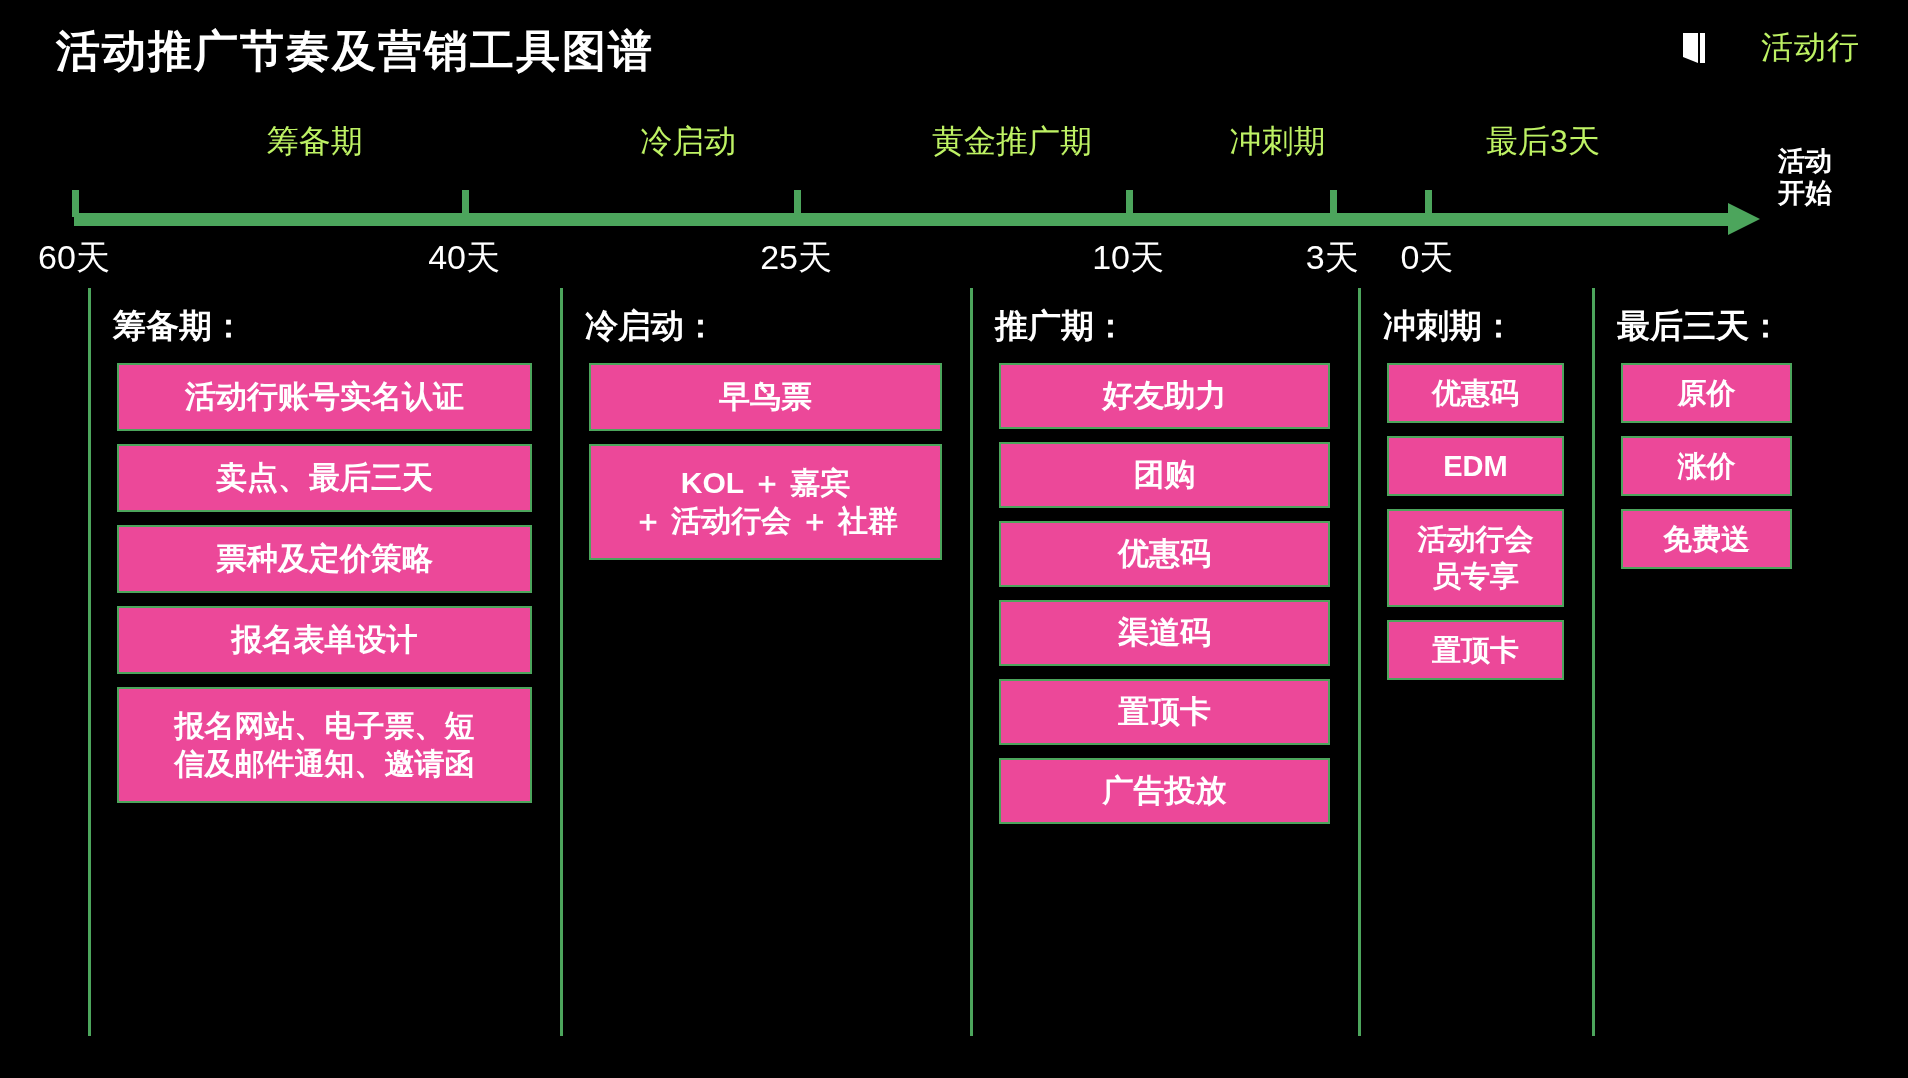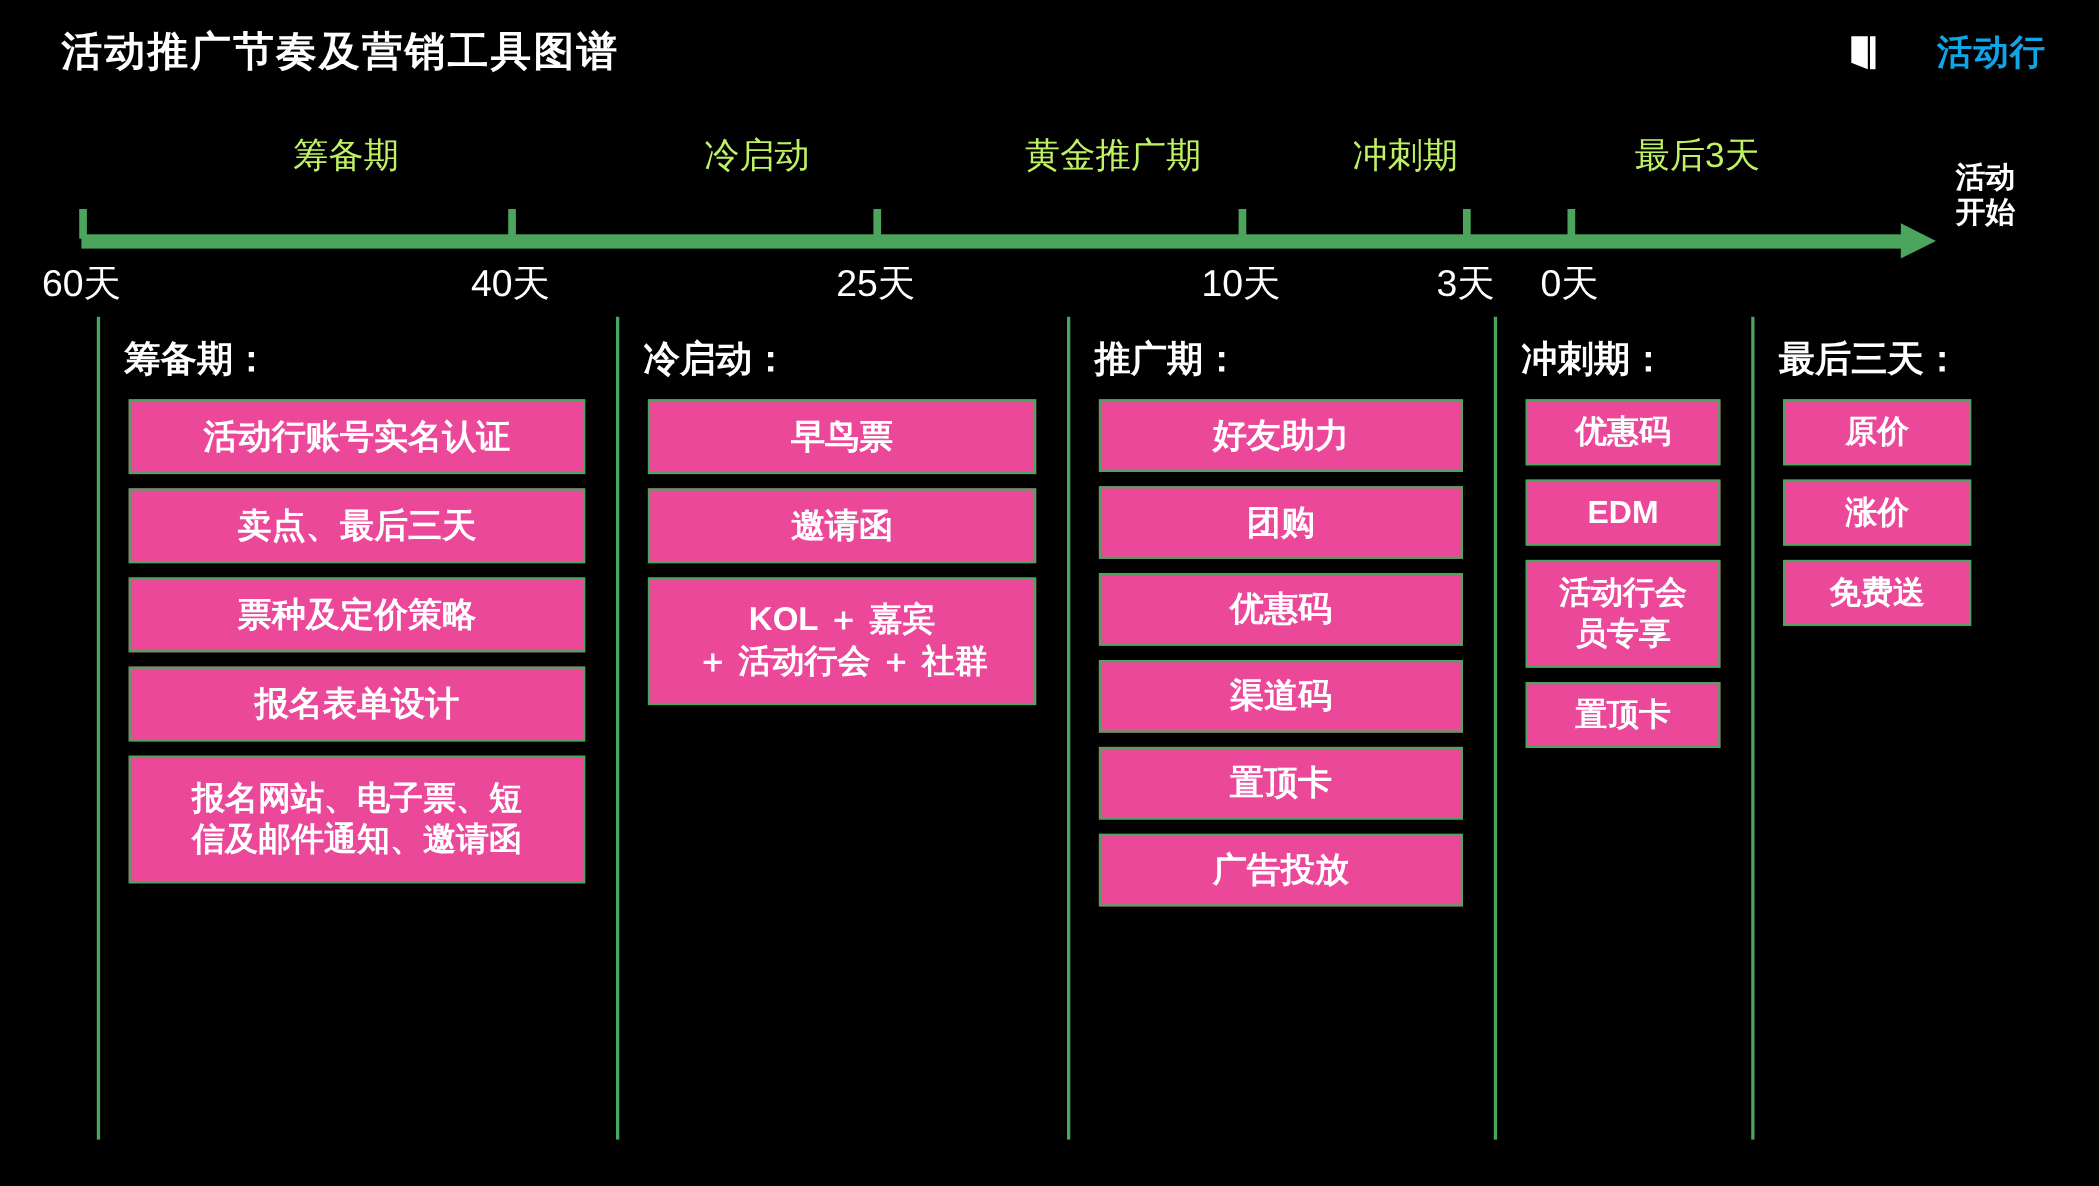--- a/index.html
+++ b/index.html
@@ -20,43 +20,43 @@
   .header {
     position: absolute;
     left: 0; top: 0;
     width: 1908px;
     height: 108px;
   }
   .page-title {
     position: absolute;
     left: 56px;
     top: 22px;
-    font-size: 37px;
+    font-size: 44px;
     font-weight: 700;
     letter-spacing: 2px;
     color: #ffffff;
     white-space: nowrap;
   }
   .brand {
     position: absolute;
     right: 48px;
     top: 26px;
     display: flex;
     align-items: center;
     gap: 10px;
   }
   .brand-icon {
     width: 26px;
     height: 34px;
     display: block;
   }
   .brand-name {
     font-size: 32px;
-    font-weight: 700;
-    color: #0ea5e9;
+    font-weight: 400;
+    color: #bef264;
     letter-spacing: 1px;
     white-space: nowrap;
     margin-left: 44px;
   }
 
   
   .timeline {
     position: absolute;
     left: 0;
     top: 108px;
@@ -233,21 +233,20 @@
         <div class="item-box">票种及定价策略</div>
         <div class="item-box">报名表单设计</div>
         <div class="item-box tall">报名网站、电子票、短
 信及邮件通知、邀请函</div>
       </div>
     </div>
     <div class="col col-2" style="left: 560px; width: 404px;">
       <div class="col-title">冷启动：</div>
       <div class="col-items">
         <div class="item-box">早鸟票</div>
-        <div class="item-box">邀请函</div>
         <div class="item-box tall">KOL ＋ 嘉宾
 ＋ 活动行会 ＋ 社群</div>
       </div>
     </div>
     <div class="col col-3" style="left: 970px; width: 382px;">
       <div class="col-title">推广期：</div>
       <div class="col-items">
         <div class="item-box">好友助力</div>
         <div class="item-box">团购</div>
         <div class="item-box">优惠码</div>

